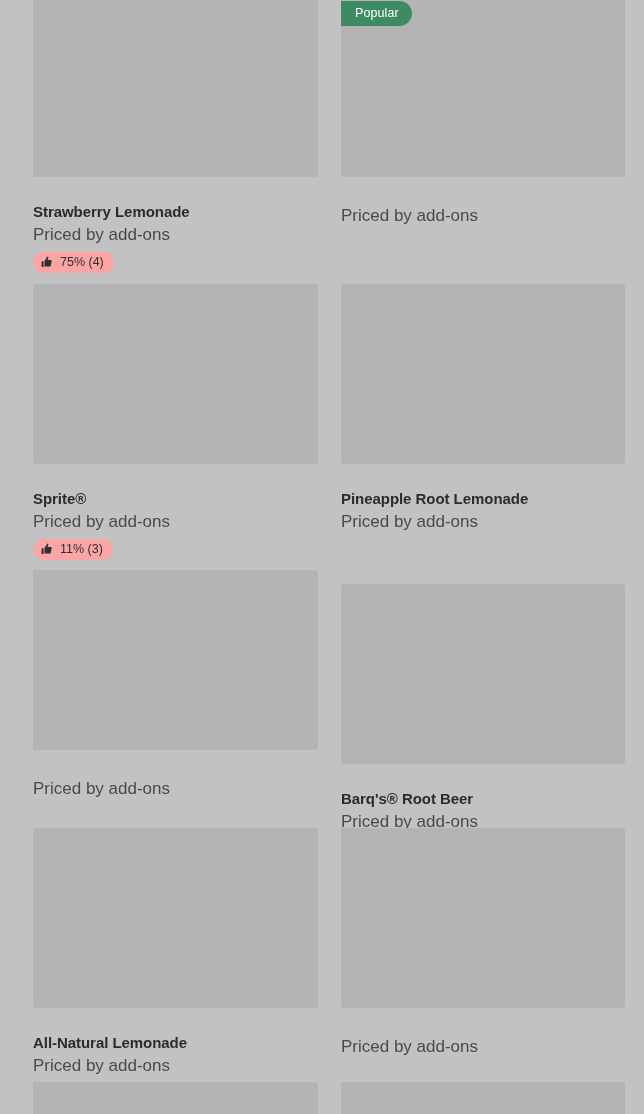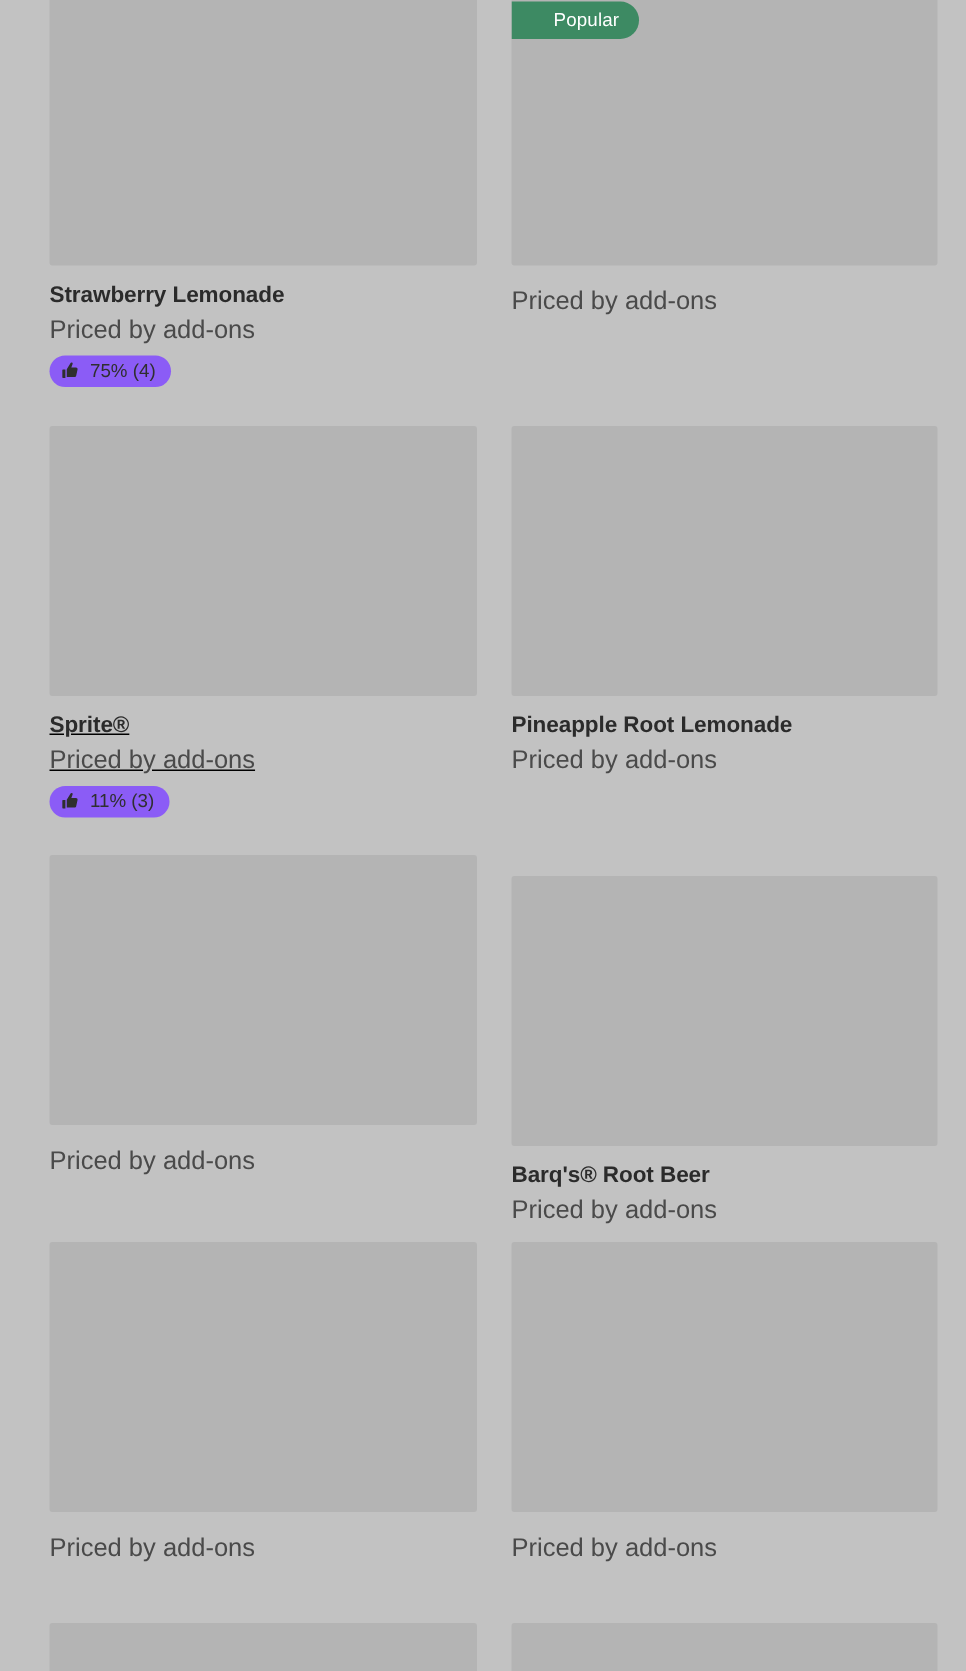--- a/index.html
+++ b/index.html
@@ -41,30 +41,30 @@
 
   
   .popular-badge {
     position: absolute;
     left: 0;
     background: #3d8a63;
     color: #ffffff;
     font-size: 12.5px;
     font-weight: 400;
     line-height: 1;
-    padding: 6px 13px 6px 28px;
+    padding: 6px 13px 6px 14px;
     border-top-right-radius: 999px;
     border-bottom-right-radius: 999px;
     letter-spacing: 0.1px;
     white-space: nowrap;
   }
 
   
   .product-info {
-    padding-top: 10px;
+    padding-top: 25px;
   }
   .product-title {
     font-size: 15px;
     font-weight: 700;
     color: #2b2b2b;
     line-height: 19px;
     letter-spacing: -0.05px;
     margin: 0;
     white-space: nowrap;
   }
@@ -77,21 +77,21 @@
     white-space: nowrap;
   }
 
   
   .rating-pill {
     display: inline-flex;
     align-items: center;
     gap: 7px;
     margin-top: 9px;
     padding: 4px 10px 4px 8px;
-    background: #8b5cf6;
+    background: #fca5a5;
     border-radius: 999px;
   }
   .thumbs-up-icon {
     display: block;
     width: 12px;
     height: 12px;
     flex: 0 0 auto;
   }
   .thumbs-up-icon svg { display: block; }
   .rating-text {
@@ -125,21 +125,21 @@
 
   <div class="product-card col-right" style="top:-60px;">
     <div class="product-image" style="height:237px;">
       <div class="popular-badge" style="top:61px;">Popular</div>
     </div>
     <div class="product-info">
       <div class="product-price-note">Priced by add-ons</div>
     </div>
   </div>
 
-  <div class="product-card col-left" style="top:284px;text-decoration:underline;">
+  <div class="product-card col-left" style="top:284px;">
     <div class="product-image" style="height:180px;"></div>
     <div class="product-info">
       <div class="product-title">Sprite®</div>
       <div class="product-price-note">Priced by add-ons</div>
       <div class="rating-pill">
         <span class="thumbs-up-icon">
           <svg width="12" height="12" viewBox="0 0 24 24" fill="#2f2f2f" aria-hidden="true">
             <path d="M2 10.5h3.2V22H2a.9.9 0 0 1-.9-.9v-9.7a.9.9 0 0 1 .9-.9zM7 10.2 12.1 2a1.5 1.5 0 0 1 2.6 1.5l-1.6 4.6h6.2c1.4 0 2.4 1.3 2.1 2.6l-1.8 8.2c-.2 1.1-1.2 1.9-2.3 1.9H7V10.2z"></path>
           </svg>
         </span>
@@ -167,20 +167,21 @@
     <div class="product-image" style="height:180px;"></div>
     <div class="product-info">
       <div class="product-title">Barq's® Root Beer</div>
       <div class="product-price-note">Priced by add-ons</div>
     </div>
   </div>
 
   <div class="product-card col-left" style="top:828px;">
     <div class="product-image" style="height:180px;"></div>
     <div class="product-info">
+      <div class="product-title">All-Natural Lemonade</div>
       <div class="product-price-note">Priced by add-ons</div>
     </div>
   </div>
 
   <div class="product-card col-right" style="top:828px;">
     <div class="product-image" style="height:180px;"></div>
     <div class="product-info">
       <div class="product-price-note">Priced by add-ons</div>
     </div>
   </div>

